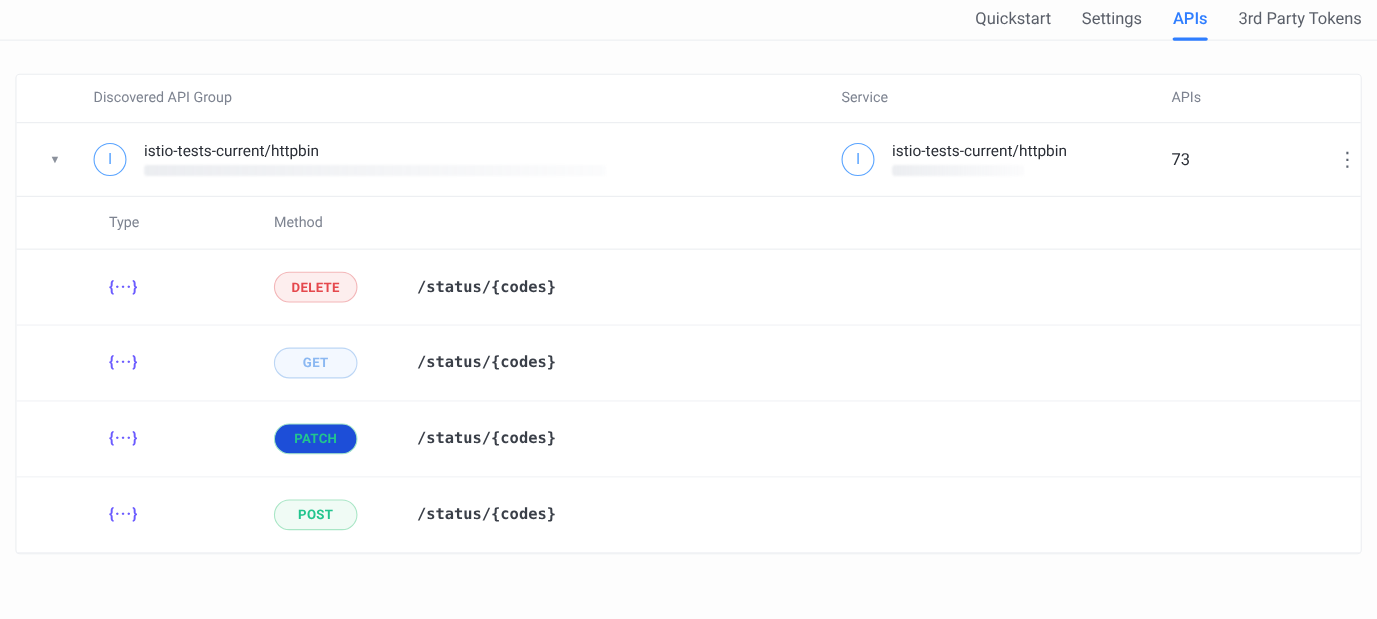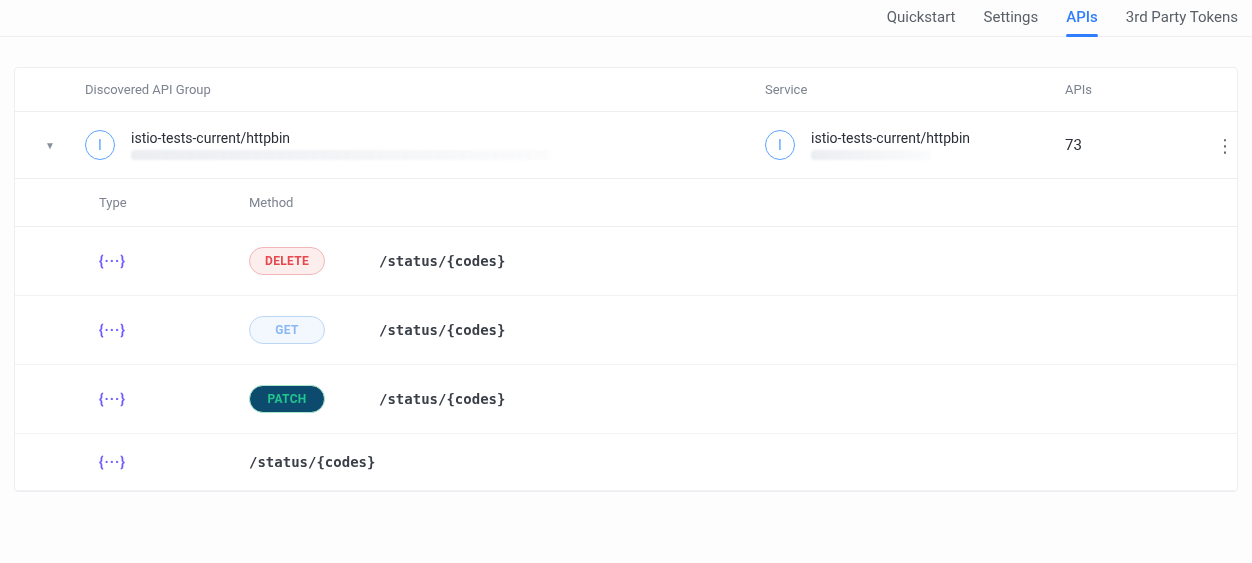--- a/index.html
+++ b/index.html
@@ -78,21 +78,21 @@
     }
     .type-icon { color: #6b5bff; font-weight: 700; font-size: 14px; letter-spacing: 1px; }
     .method-pill {
       display: inline-flex; align-items: center; justify-content: center;
       min-width: 76px; padding: 6px 14px; border-radius: 18px;
       font-size: 12px; font-weight: 700; letter-spacing: 0.3px;
       border: 1px solid;
     }
     .m-delete { color: #e5484d; background: #fdeeee; border-color: #f3b6b8; }
     .m-get    { color: #8bb8f2; background: #f3f8ff; border-color: #bcd6f5; }
-    .m-patch  { color: #22c58e; background: #0c4a6e; border-color: #a6e8c9; }
+    .m-patch  { color: #22c58e; background: #1d4ed8; border-color: #a6e8c9; }
     .m-post   { color: #22c58e; background: #f0fbf5; border-color: #a9e6c6; }
     .path-text {
       font-family: ui-monospace, SFMono-Regular, Menlo, Consolas, monospace;
       font-size: 14px; color: #3a3f48; font-weight: 600;
     }
   </style>
 </head>
 <body>
 
 <div class="page">
@@ -152,17 +152,18 @@
       <div><span class="method-pill m-get">GET</span></div>
       <div class="path-text">/status/{codes}</div>
     </div>
     <div class="api-row">
       <div class="type-icon">{···}</div>
       <div><span class="method-pill m-patch">PATCH</span></div>
       <div class="path-text">/status/{codes}</div>
     </div>
     <div class="api-row">
       <div class="type-icon">{···}</div>
+      <div><span class="method-pill m-post">POST</span></div>
       <div class="path-text">/status/{codes}</div>
     </div>
 
   </div>
 </div>
 
 </body></html>

